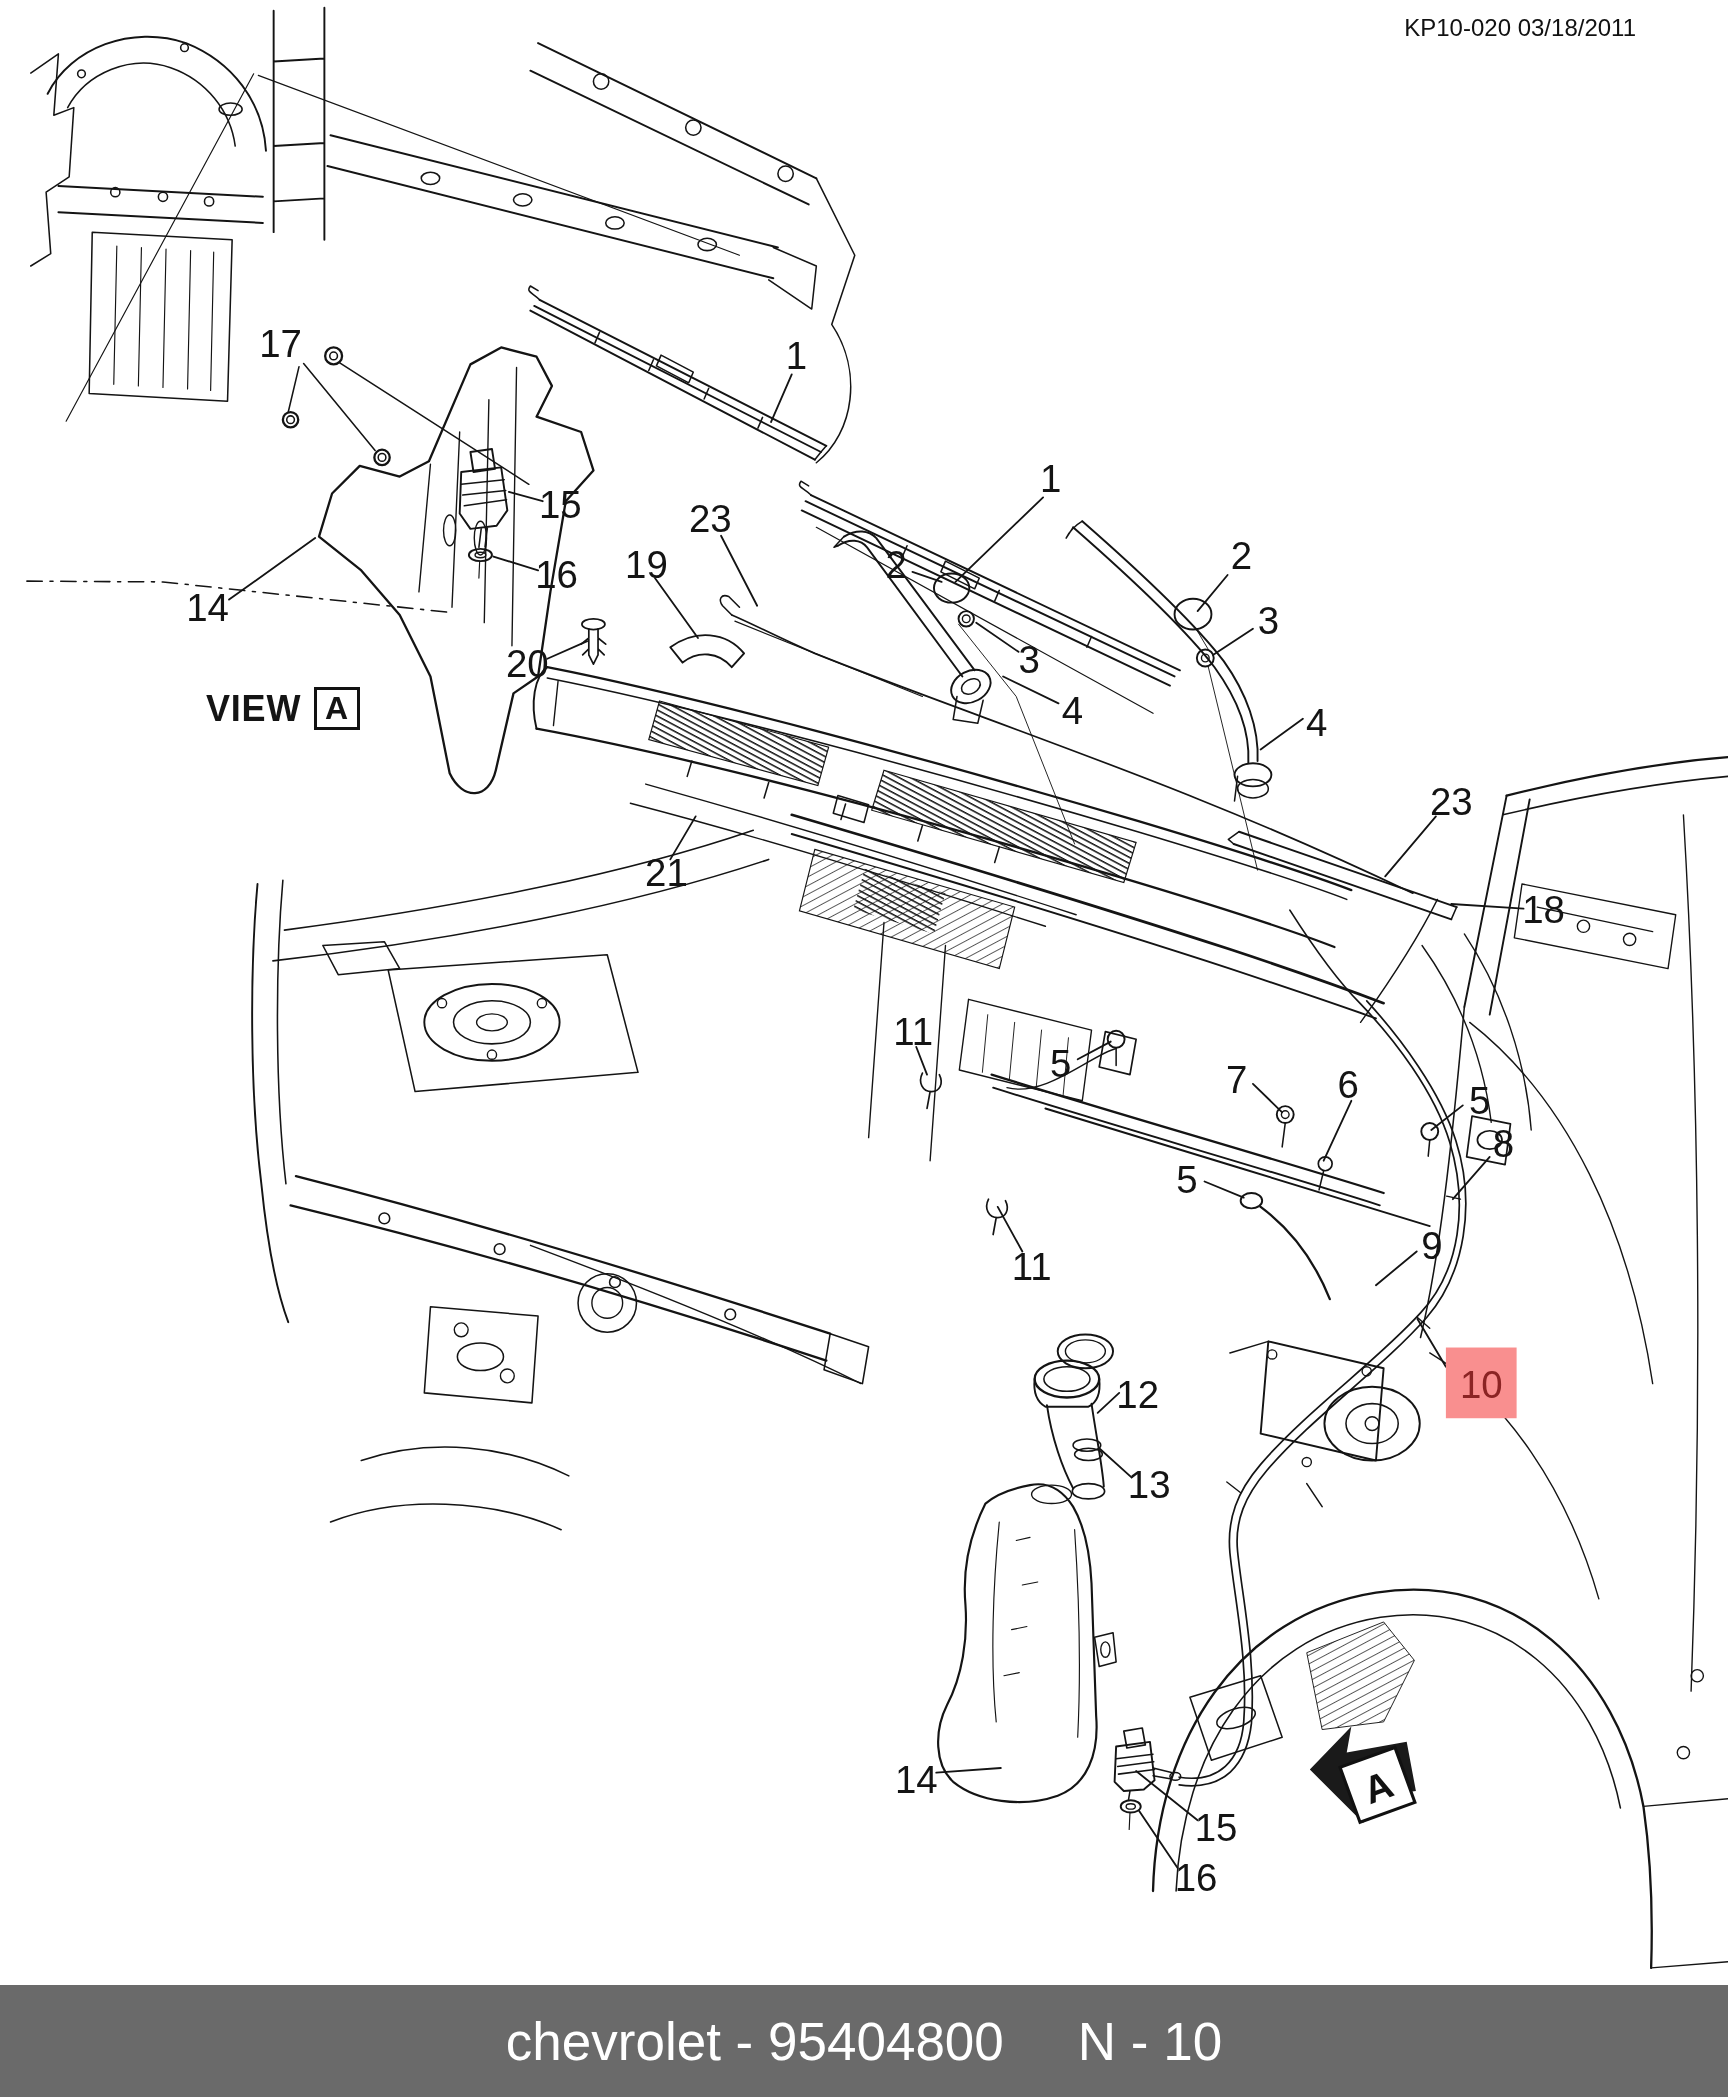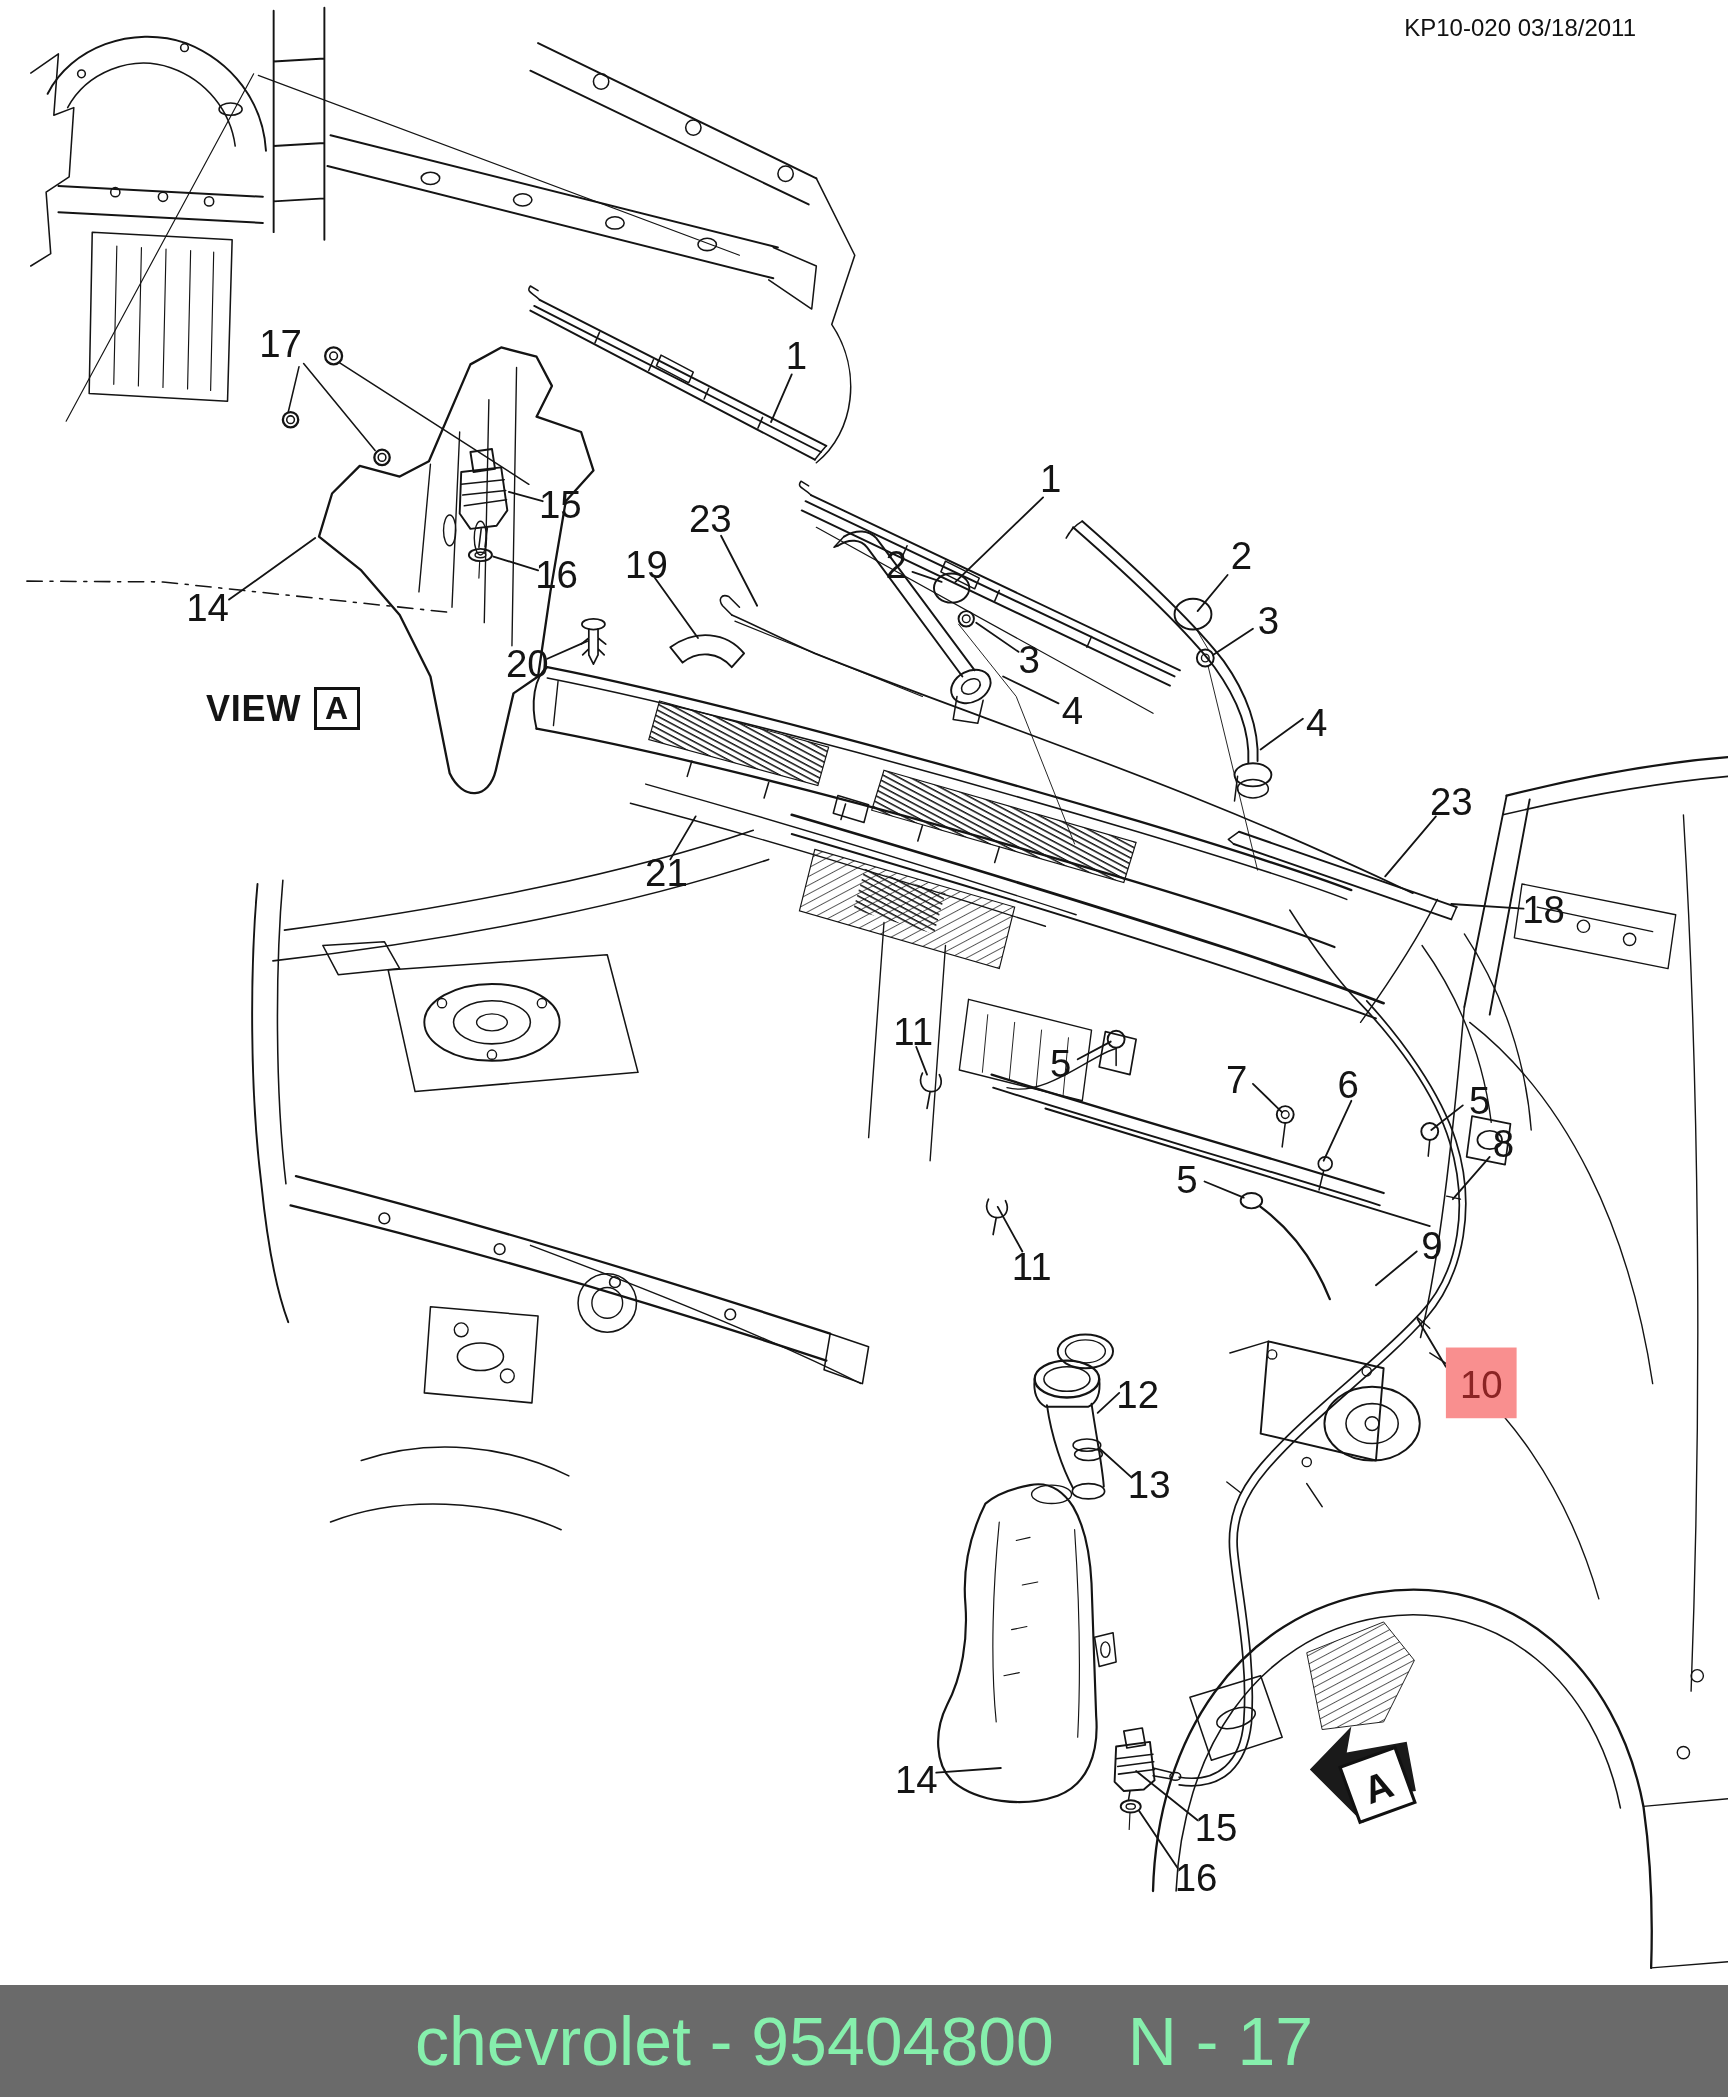--- a/index.html
+++ b/index.html
@@ -5,21 +5,21 @@
   html,body{margin:0;padding:0;background:#ffffff;}
   .page{position:relative;width:1728px;height:2097px;background:#ffffff;overflow:hidden;
         font-family:"Liberation Sans",sans-serif;color:#141414;}
   .doc-ref{position:absolute;top:14px;right:92px;font-size:24px;letter-spacing:0px;color:#111;}
   .view-label{position:absolute;left:206px;top:687px;display:flex;align-items:center;justify-content:flex-end;}
   .view-label .view-word{font-size:36px;font-weight:bold;letter-spacing:0.8px;}
   .view-label .view-box{margin-left:12.3px;width:40px;height:37px;border:3.1px solid #111;
         display:flex;align-items:center;justify-content:center;font-size:32px;font-weight:bold;}
   .footer-bar{position:absolute;left:0;right:0;bottom:0;height:112px;background:#6a6a6a;
         display:flex;align-items:center;justify-content:center;gap:74px;}
-  .footer-bar span{color:#86efac;font-size:68px;font-weight:400;letter-spacing:0px;}
+  .footer-bar span{color:#ffffff;font-size:53px;font-weight:400;letter-spacing:0px;}
   svg{position:absolute;left:0;top:0;}
   svg *{vector-effect:none;}
   .ln{stroke:#141414;fill:none;stroke-linecap:round;stroke-linejoin:round;}
   .callout{font-family:"Liberation Sans",sans-serif;font-size:50px;fill:#141414;}
   .hl-num{font-family:"Liberation Sans",sans-serif;font-size:50px;}
   .badge-letter{font-family:"Liberation Sans",sans-serif;font-size:50px;font-weight:bold;fill:#111;}
 </style>
 </head>
 <body>
 
@@ -384,17 +384,17 @@
       </g>
   </svg>
 
   <div class="view-label">
     <span class="view-word">VIEW</span>
     <span class="view-box">A</span>
   </div>
 
   <div class="footer-bar" style="background: rgb(106, 106, 106);">
     <span>chevrolet - 95404800</span>
-    <span>N - 17</span>
+    <span>N - 10</span>
   </div>
 
 </div>
 
 
 </body></html>

